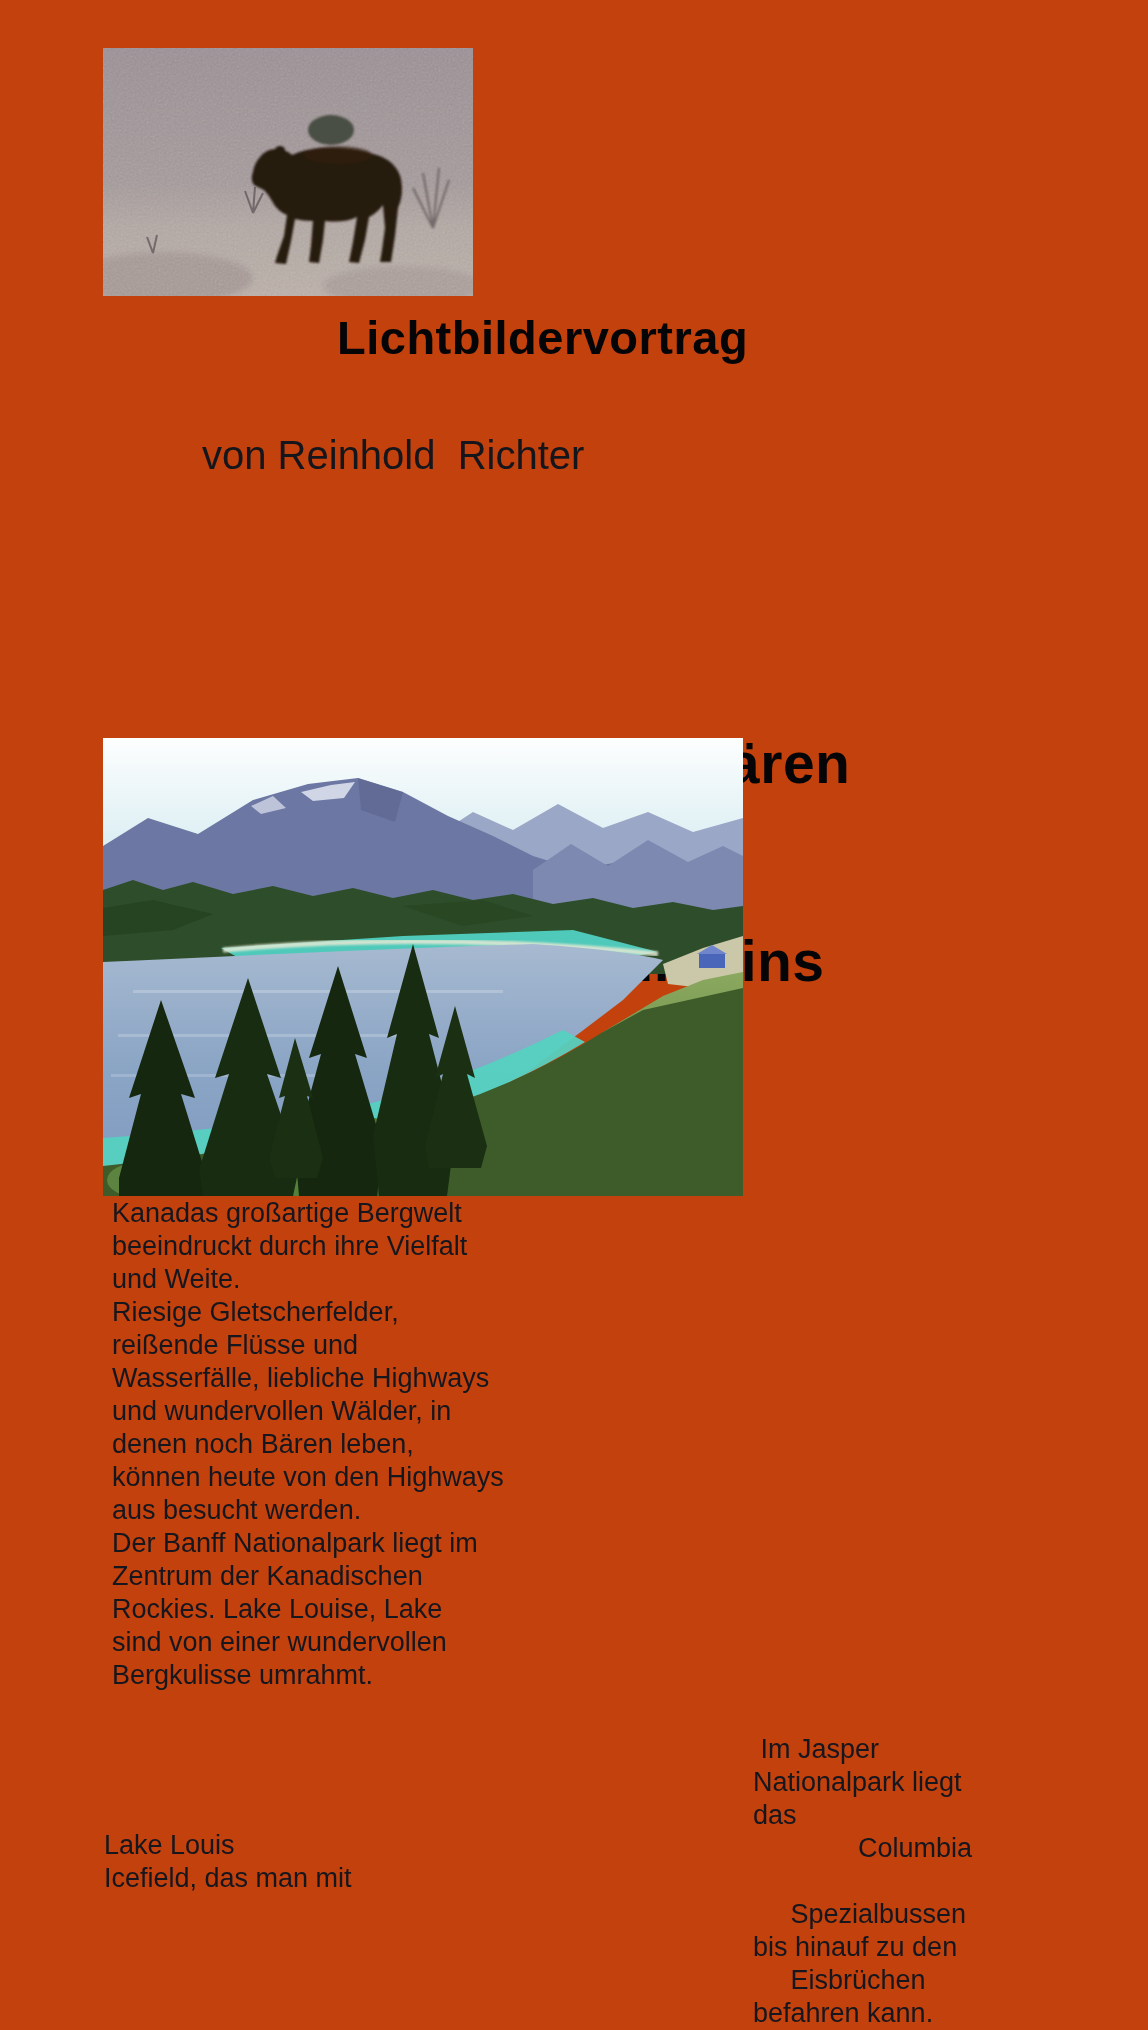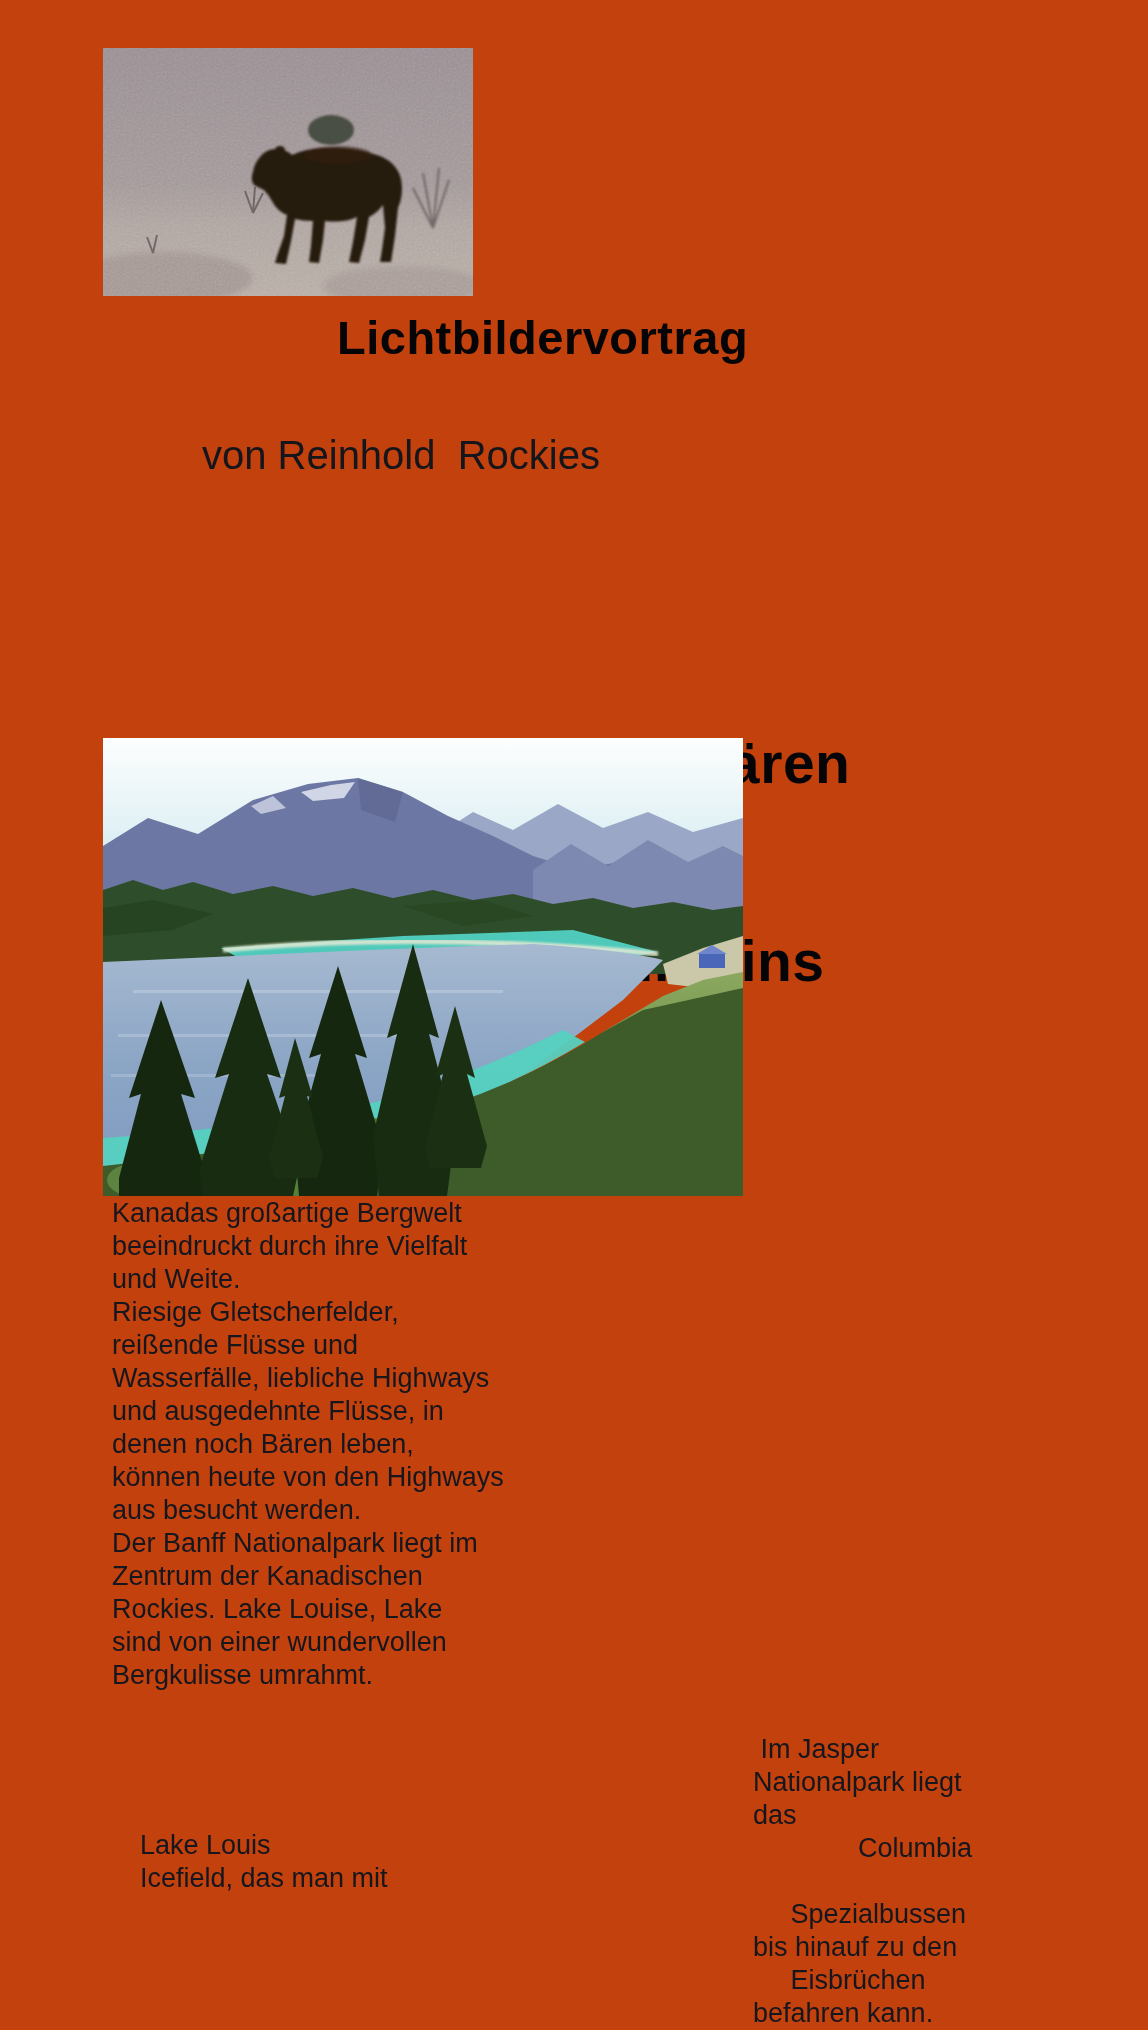--- a/index.html
+++ b/index.html
@@ -40,21 +40,20 @@
   .bodypar{
     left:112px; top:1198px;
     font-size:27px;
     color:#16161e;
   }
   .bodypar .ln, .caption .ln{height:33px; white-space:pre-wrap;}
   .caption{
     left:104px; top:1830px;
     font-size:27px;
     color:#16161e;
-    margin-left:36px;
   }
   .rightcol{
     left:742px; top:1734px;
     font-size:27px;
     color:#16161e;
   }
   .rightcol .ln{height:33px; white-space:pre-wrap;margin-left:11px;}
 </style>
 </head>
 <body>
@@ -105,21 +104,21 @@
            Q274,165 280,157 L282,180 L279,202 L277,214 L288,214 L292,188 L295,160
            Q301,147 298,131 Q294,115 277,108 Q250,98 220,100 Q201,101 189,107
            Q184,102 175,101 Q164,100 157,109 Q151,116 150,124 Z"></path>
       <ellipse cx="177" cy="102" rx="5" ry="4" fill="#281a10"></ellipse>
       <ellipse cx="235" cy="107" rx="34" ry="9" fill="#33220f" opacity="0.6"></ellipse>
     </g>
   </svg>
 
   <div class="abs title">Lichtbildervortrag</div>
 
-  <div class="abs subtitle">von Reinhold  Rockies</div>
+  <div class="abs subtitle">von Reinhold  Richter</div>
 
   <div class="abs headline">
     <div>Zu Gletschern und Bären</div>
     <div>in den Rocky Mountains</div>
   </div>
 
   <svg class="photo" style="left:103px; top:738px;" width="640" height="458" viewBox="0 0 640 458" role="img">
     <defs>
       <linearGradient id="skyg" x1="0" y1="0" x2="0" y2="1">
         <stop offset="0" stop-color="#fdfefe"></stop>
@@ -197,21 +196,21 @@
     </g>
   </svg>
 
   <div class="abs bodypar">
     <div class="ln">Kanadas großartige Bergwelt</div>
     <div class="ln">beeindruckt durch ihre Vielfalt</div>
     <div class="ln">und Weite.</div>
     <div class="ln">Riesige Gletscherfelder,</div>
     <div class="ln">reißende Flüsse und</div>
     <div class="ln">Wasserfälle, liebliche Highways</div>
-    <div class="ln">und ausgedehnte Flüsse, in</div>
+    <div class="ln">und wundervollen Wälder, in</div>
     <div class="ln">denen noch Bären leben,</div>
     <div class="ln">können heute von den Highways</div>
     <div class="ln">aus besucht werden.</div>
     <div class="ln">Der Banff Nationalpark liegt im</div>
     <div class="ln">Zentrum der Kanadischen</div>
     <div class="ln">Rockies. Lake Louise, Lake</div>
     <div class="ln">sind von einer wundervollen</div>
     <div class="ln">Bergkulisse umrahmt.</div>
   </div>
 

